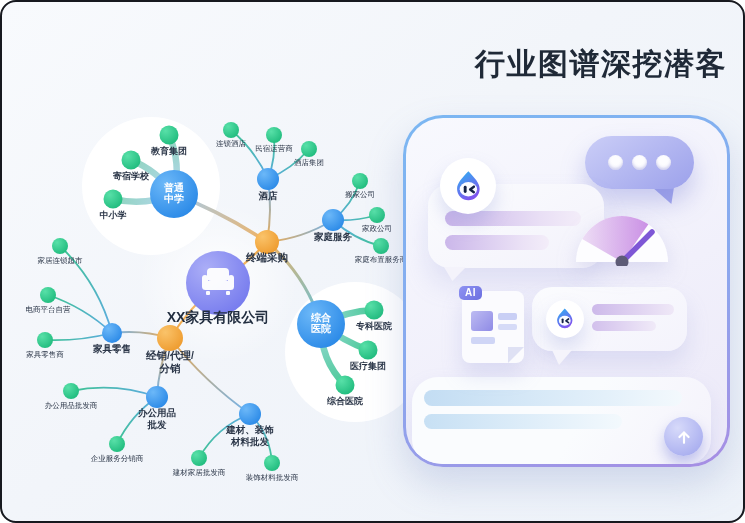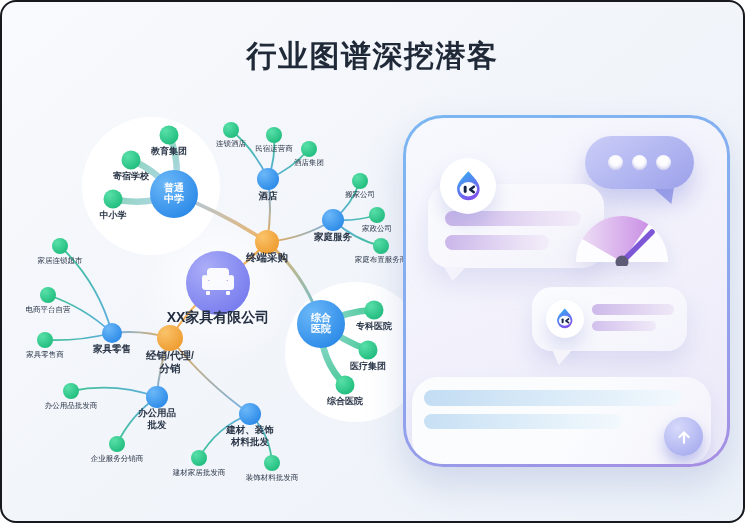--- a/index.html
+++ b/index.html
@@ -1,18 +1,18 @@
 <!DOCTYPE html>
 <html><head>
 <meta charset="utf-8">
 <style>
   html,body{margin:0;padding:0;background:#fff;font-family:"Liberation Sans","DejaVu Sans",sans-serif;}
   .stage{position:relative;width:745px;height:523px;box-sizing:border-box;border:2px solid #17191F;border-radius:16px;
          background:linear-gradient(140deg,#F8FAFD 0%,#F2F5FA 45%,#EDF2F9 100%);overflow:hidden;}
-  .title{position:absolute;top:26px;left:0;right:0;margin:8px;text-align:center;font-size:30px;font-weight:800;
+  .title{position:absolute;top:26px;left:0;right:0;margin:16px;text-align:right;font-size:30px;font-weight:800;
          color:#1F2937;letter-spacing:1.5px;z-index:2;}
   .graph{position:absolute;inset:0;width:745px;height:523px;z-index:1;}
 
   
   .panel-frame{position:absolute;left:401px;top:113px;width:327px;height:352px;border-radius:40px;padding:3px;
                box-sizing:border-box;z-index:3;
                background:linear-gradient(160deg,#7BB7F2 0%,#8AA8EE 55%,#A78DE3 100%);
                box-shadow:0 18px 36px rgba(124,144,196,.28);}
   .panel{position:relative;width:100%;height:100%;border-radius:37px;overflow:hidden;
          background:linear-gradient(155deg,#F8F9FE 0%,#F1F0FB 55%,#ECE9F8 100%);}
@@ -339,20 +339,28 @@
           <stop offset="0" stop-color="#EBD9F4"></stop>
               <stop offset="1" stop-color="#C585E2"></stop>
             </linearGradient>
           </defs>
         <path d="M4 52 A46 46 0 0 1 96 52 Z" fill="#FDFDFF"></path>
         <path d="M50 52 L10.2 29 A46 46 0 0 1 76.4 14.3 Z" fill="url(#gg)" opacity="0.9"></path>
         <line x1="50" y1="52" x2="80" y2="22" stroke="#7E57D6" stroke-width="5.5" stroke-linecap="round"></line>
         <circle cx="50" cy="52" r="6.5" fill="#5D5B76"></circle>
       </svg>
 
+      <div class="doc">
+        <span class="ai-badge">AI</span>
+        <span class="doc-block"></span>
+        <span class="pill doc-pill-a"></span>
+        <span class="pill doc-pill-b"></span>
+        <span class="pill doc-pill-c"></span>
+        <span class="fold"></span>
+      </div>
 
       <div class="bubble-reply">
         <div class="avatar avatar-2">
           <svg class="mascot-svg" viewBox="0 0 24 24">
             <defs>
                 <linearGradient id="dgB" x1="0" y1="0" x2="0.5" y2="1">
               <stop offset="0" stop-color="#2CB5F2"></stop>
                   <stop offset="1" stop-color="#7E55EE"></stop>
                 </linearGradient>
               </defs>

